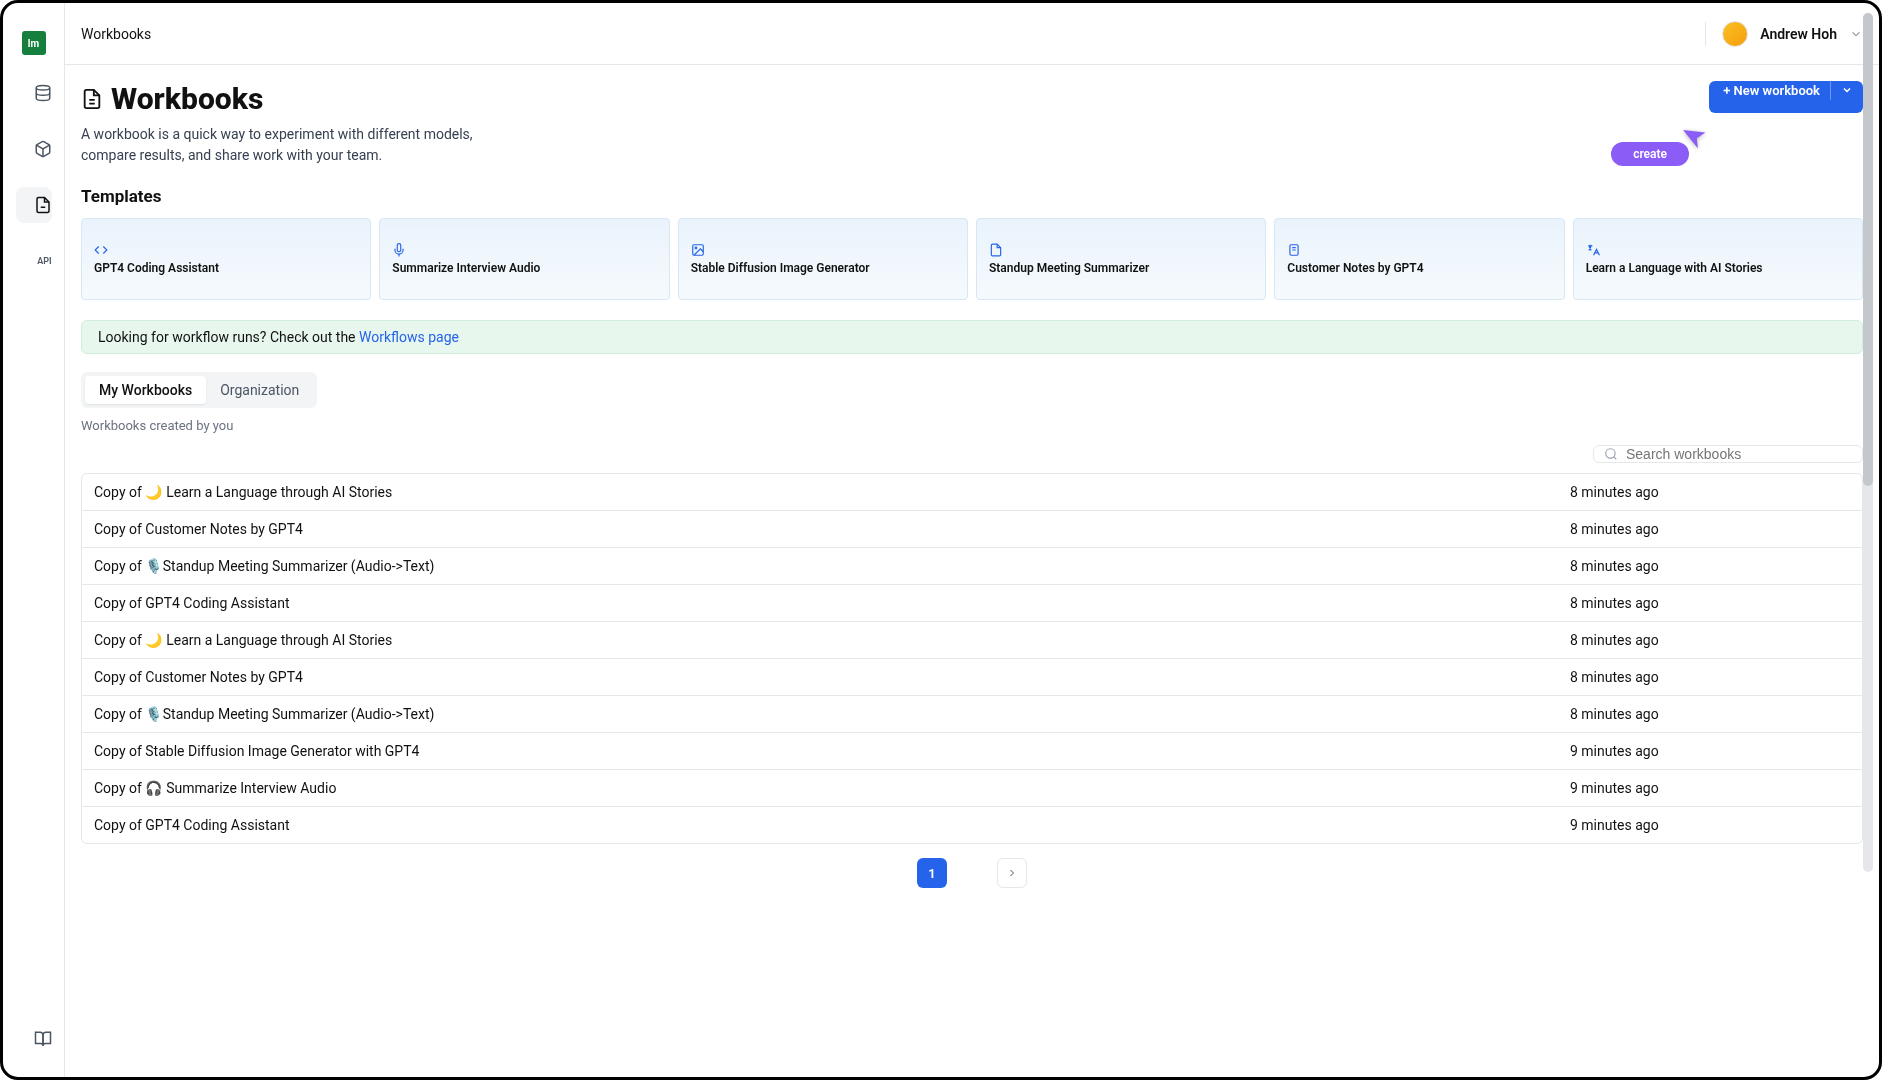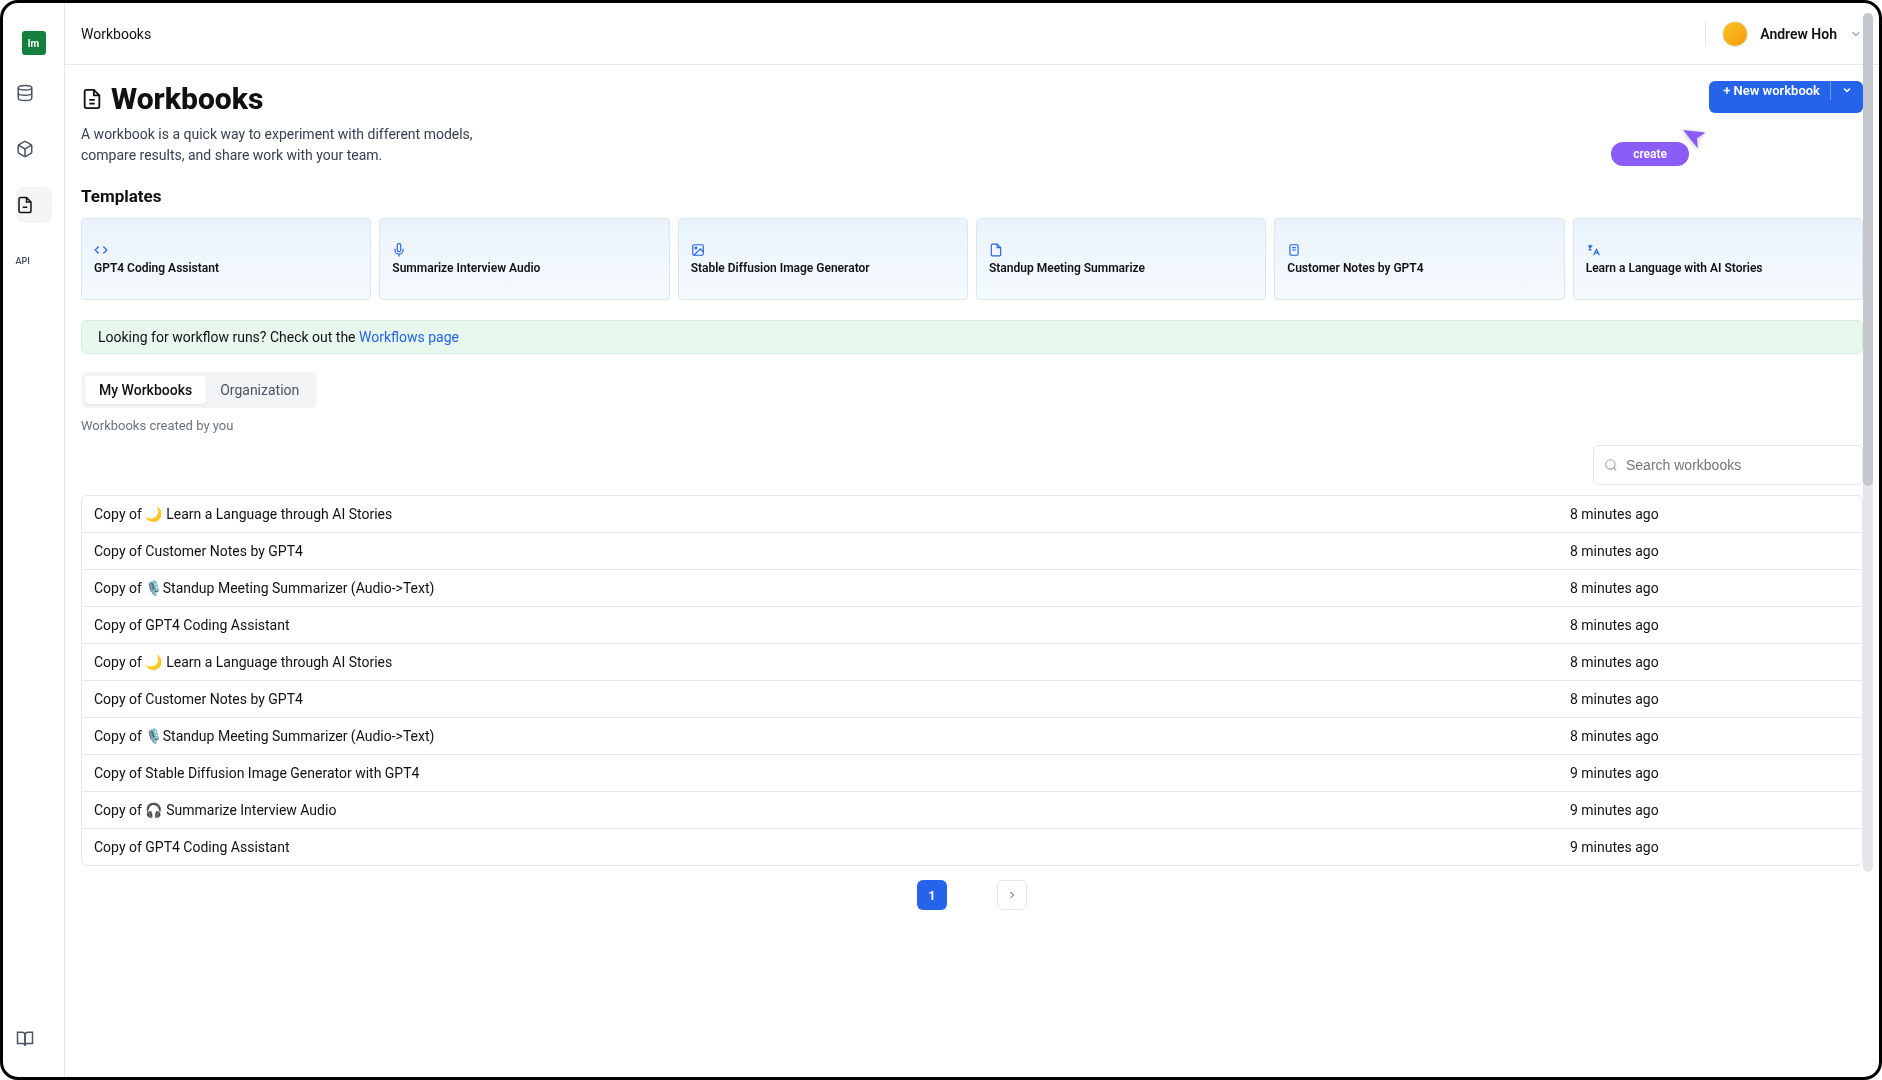--- a/index.html
+++ b/index.html
@@ -1,20 +1,20 @@
 <!DOCTYPE html>
 <html><head>
 <meta charset="utf-8">
 <style>
 * { box-sizing: border-box; margin: 0; padding: 0; }
 body { font-family: -apple-system, BlinkMacSystemFont, "Segoe UI", Roboto, sans-serif; width: 1882px; height: 1080px; background: #fff; display: flex; overflow: hidden; }
 .frame { border: 3px solid #000; border-radius: 18px; width: 100%; height: 100%; display: flex; position: relative; overflow: hidden; }
 .sidebar { width: 62px; border-right: 1px solid #e5e7eb; display: flex; flex-direction: column; align-items: center; padding-top: 28px; gap: 20px; }
 .sidebar .logo { width: 24px; height: 24px; background: #15803d; color: #fff; font-size: 10px; font-weight: 700; display: flex; align-items: center; justify-content: center; border-radius: 3px; }
-.sidebar .nav-item { width: 36px; height: 36px; display: flex; align-items: center; justify-content: flex-start; border-radius: 8px; cursor: pointer; color: #4b5563; }
+.sidebar .nav-item { width: 36px; height: 36px; display: flex; align-items: center; justify-content: flex-end; border-radius: 8px; cursor: pointer; color: #4b5563; }
 .sidebar .nav-item.active { background: #f3f4f6; color: #111; }
 .sidebar .api-text { font-size: 9px; font-weight: 600; color: #4b5563; }
 .sidebar .spacer { flex: 1; }
 .main { flex: 1; display: flex; flex-direction: column; overflow: hidden; }
 .topbar { height: 62px; border-bottom: 1px solid #e5e7eb; display: flex; align-items: center; padding: 0 16px; }
 .breadcrumb { font-size: 14px; color: #111; }
 .topbar .right { margin-left: auto; display: flex; align-items: center; gap: 12px; }
 .topbar .divider { width: 1px; height: 24px; background: #e5e7eb; margin-right: 4px; }
 .avatar { width: 26px; height: 26px; border-radius: 50%; background: linear-gradient(135deg,#fbbf24,#f59e0b); border: 1px solid #e5e7eb; }
 .username { font-size: 14px; font-weight: 600; color: #111; }
@@ -31,21 +31,21 @@
 .tpl-card { flex: 1; border: 1px solid #d7e7f5; background: linear-gradient(180deg,#eaf3fc 0%,#f5fafd 100%); border-radius: 4px; padding: 24px 12px; cursor: pointer; min-height: 50px; }
 .tpl-icon { color: #2563eb; margin-bottom: 4px; }
 .tpl-label { font-size: 12px; font-weight: 600; color: #111; }
 .info-banner { background: #e8f7ed; border: 1px solid #d2edd9; border-radius: 6px; padding: 8px 16px; font-size: 14px; color: #111; margin-bottom: 18px; }
 .info-banner a { color: #2563eb; text-decoration: none; }
 .tabs { display: inline-flex; background: #f3f4f6; border-radius: 6px; padding: 4px; margin-bottom: 10px; }
 .tab { padding: 6px 14px; font-size: 14px; border-radius: 4px; cursor: pointer; color: #4b5563; }
 .tab.active { background: #fff; color: #111; font-weight: 500; box-shadow: 0 1px 2px rgba(0,0,0,0.08); }
 .subtext { font-size: 13px; color: #6b7280; margin-bottom: 12px; }
 .search-row { display: flex; justify-content: flex-end; margin-bottom: 10px; }
-.search-box { display: flex; align-items: center; border: 1px solid #e5e7eb; border-radius: 6px; padding: 11px 10px; width: 270px; gap: 8px; color: #9ca3af; }
+.search-box { display: flex; align-items: center; border: 1px solid #e5e7eb; border-radius: 6px; padding: 0 10px; width: 270px; gap: 8px; color: #9ca3af; }
 .search-box input { border: none; outline: none; font-size: 14px; flex: 1; }
 .table { border: 1px solid #e5e7eb; border-radius: 6px; overflow: hidden; }
 .thead, .trow { display: grid; grid-template-columns: 1fr 280px; padding: 10px 12px; font-size: 14px; }
 .thead { font-weight: 700; color: #111; border-bottom: 1px solid #e5e7eb; }
 .trow { border-top: 1px solid #e5e7eb; color: #111; cursor: pointer; }
 .trow:first-of-type { border-top: none; }
 .pagination { display: flex; justify-content: center; gap: 50px; margin-top: 14px; }
 .page-num { width: 30px; height: 30px; background: #2563eb; color: #fff; border-radius: 6px; display: flex; align-items: center; justify-content: center; font-size: 13px; font-weight: 600; }
 .page-next { width: 30px; height: 30px; border: 1px solid #e5e7eb; border-radius: 6px; display: flex; align-items: center; justify-content: center; color: #4b5563; cursor: pointer; }
 .annot-cursor { position: absolute; top: 118px; right: 168px; pointer-events: none; }
@@ -168,21 +168,21 @@
             </div>
             <div class="tpl-label">Stable Diffusion Image Generator</div>
           </div>
           <div class="tpl-card">
             <div class="tpl-icon">
               <svg width="14" height="14" viewBox="0 0 24 24" fill="none" stroke="#2563eb" stroke-width="2">
                 <path d="M14 2H6a2 2 0 0 0-2 2v16a2 2 0 0 0 2 2h12a2 2 0 0 0 2-2V8z"></path>
                 <polyline points="14 2 14 8 20 8"></polyline>
               </svg>
             </div>
-            <div class="tpl-label">Standup Meeting Summarize</div>
+            <div class="tpl-label">Standup Meeting Summarizer</div>
           </div>
           <div class="tpl-card">
             <div class="tpl-icon">
               <svg width="14" height="14" viewBox="0 0 24 24" fill="none" stroke="#2563eb" stroke-width="2">
                 <rect x="5" y="3" width="14" height="18" rx="2"></rect>
                 <line x1="9" y1="8" x2="15" y2="8"></line>
                 <line x1="9" y1="12" x2="15" y2="12"></line>
               </svg>
             </div>
             <div class="tpl-label">Customer Notes by GPT4</div>

